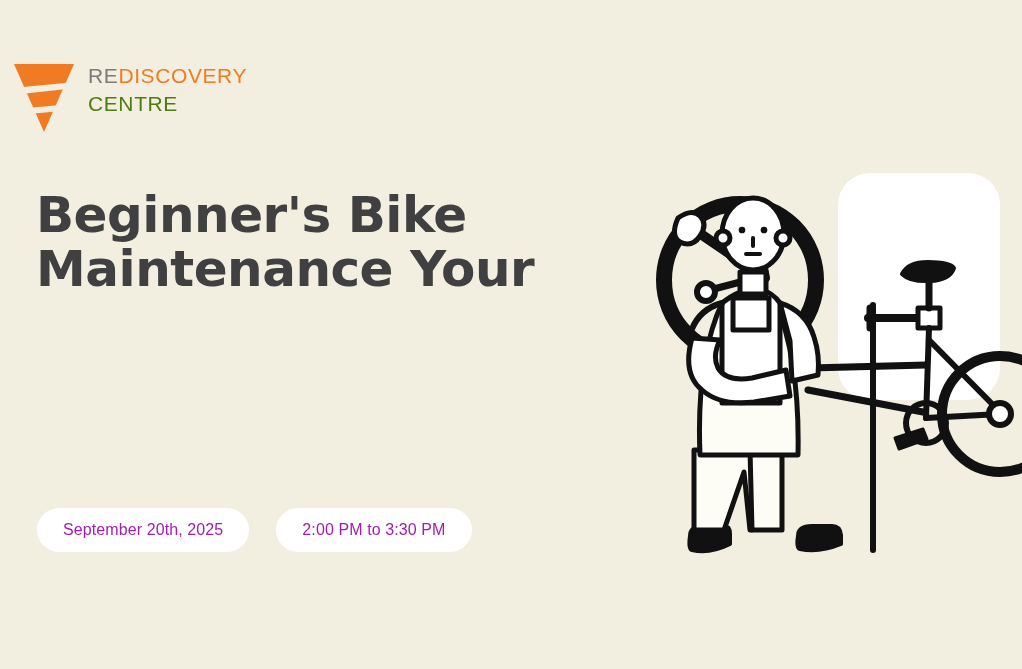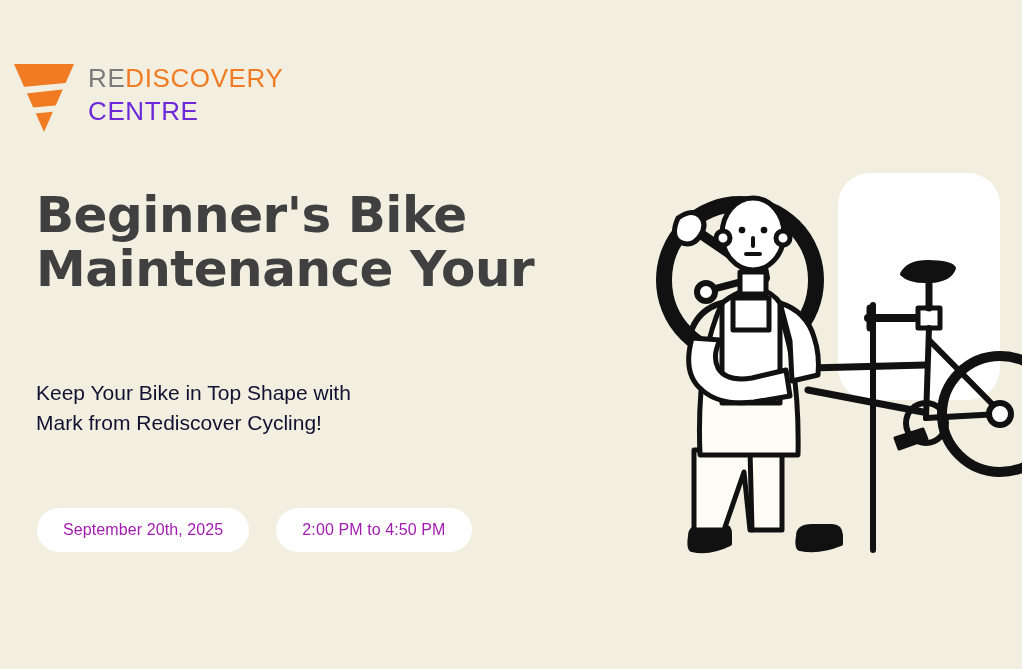--- a/index.html
+++ b/index.html
@@ -31,29 +31,29 @@
   }
   #logo-mark { width:64px; height:72px; display:block; flex:none; }
   #logo-words {
     display:flex;
     flex-direction:column;
     line-height:1.0;
     padding-top:3px;
   }
   .logo-line1, .logo-line2 {
     font-family:"Liberation Sans", sans-serif;
-    font-size:26px;
+    font-size:21px;
     letter-spacing:0.6px;
     font-weight:400;
     white-space:nowrap;
   }
   .logo-line2 { margin-top:7px; }
   .logo-re { color:#7A7A7A; }
   .logo-discovery { color:#F07B22; }
-  .logo-centre { color:#6d28d9; }
+  .logo-centre { color:#4d7c0f; }
 
   
   #headline {
     position:absolute;
     left:36px; top:189px;
     width:600px;
     color:#404040;
     font-family:"DejaVu Sans", sans-serif;
     font-weight:700;
     font-size:50px;
@@ -122,28 +122,24 @@
       </div>
       <div class="logo-line2 logo-centre">CENTRE</div>
     </div>
   </div>
 
   <h1 id="headline">
     <span class="hl-line">Beginner's Bike</span>
     <span class="hl-line">Maintenance Your</span>
   </h1>
 
-  <p id="subtitle">
-    <span class="sub-line">Keep Your Bike in Top Shape with</span>
-    <span class="sub-line">Mark from Rediscover Cycling!</span>
-  </p>
 
   <div id="pills">
     <div class="pill">September 20th, 2025</div>
-    <div class="pill">2:00 PM to 4:50 PM</div>
+    <div class="pill">2:00 PM to 3:30 PM</div>
   </div>
 
   <div id="illustration">
     <svg viewBox="0 0 400 420" aria-hidden="true">
 
       <rect x="208" y="23" width="162" height="227" rx="32" ry="32" fill="#FFFFFF"></rect>
 
       <g stroke="#111111" fill="none" stroke-linecap="round" stroke-linejoin="round">
 
         <g>

